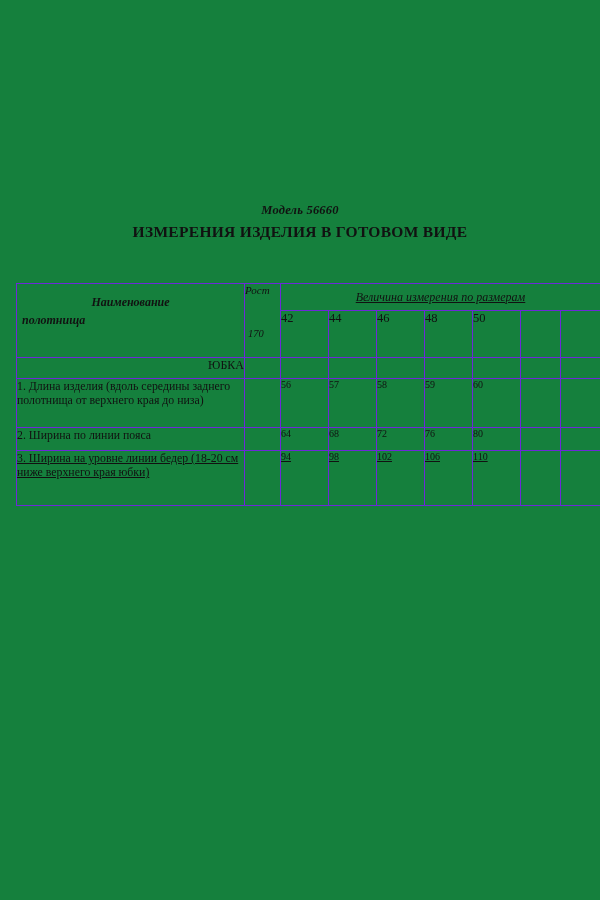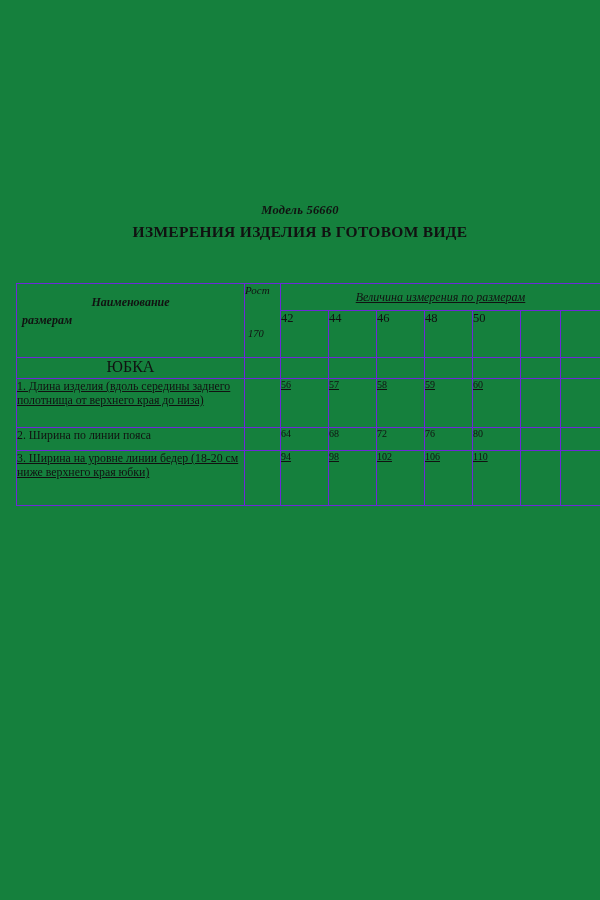--- a/index.html
+++ b/index.html
@@ -112,35 +112,35 @@
   }
   .hdr-size {
     height: 46px;
     padding: 5px 0 0 6px;
     font-size: 12.5px;
   }
   .row-section td {
     height: 20px;
   }
   .section-label {
-    text-align: center;
-    font-size: 16px;
+    text-align: right;
+    font-size: 12px;
     padding-top: 2px;
     padding-right: 70px;
   }
   .cell-text {
     padding: 4px 6px 5px 4px;
     line-height: 14px;
     font-size: 11.8px;
   }
   .cell-num {
     padding: 4px 0 0 6px;
     font-size: 10px;
   }
-  .row-h1 td { height: 48px; text-decoration: underline; }
+  .row-h1 td { height: 48px; }
   .row-h2 td { height: 22px; }
   .row-h3 td { height: 54px; text-decoration: underline; }
 </style>
 </head>
 <body>
 
 <div class="page">
 
   <div class="model-line">Модель 56660</div>
   <div class="doc-title">ИЗМЕРЕНИЯ ИЗДЕЛИЯ В ГОТОВОМ ВИДЕ</div>
@@ -154,21 +154,21 @@
         <col class="c-size">
         <col class="c-size">
         <col class="c-size">
       <col class="c-blank">
         <col class="c-blank">
     </colgroup>
     <tbody>
       <tr>
         <td class="hdr-name" rowspan="2">
           <div class="l1">Наименование</div>
-          <div class="l2">размерам</div>
+          <div class="l2">полотнища</div>
         </td>
         <td class="hdr-rost" rowspan="2">
           <span>Рост</span>
           <span class="rv">170</span>
         </td>
         <td class="hdr-span" colspan="7">Величина измерения по размерам</td>
       </tr>
       <tr>
         <td class="hdr-size">42</td>
         <td class="hdr-size">44</td>

